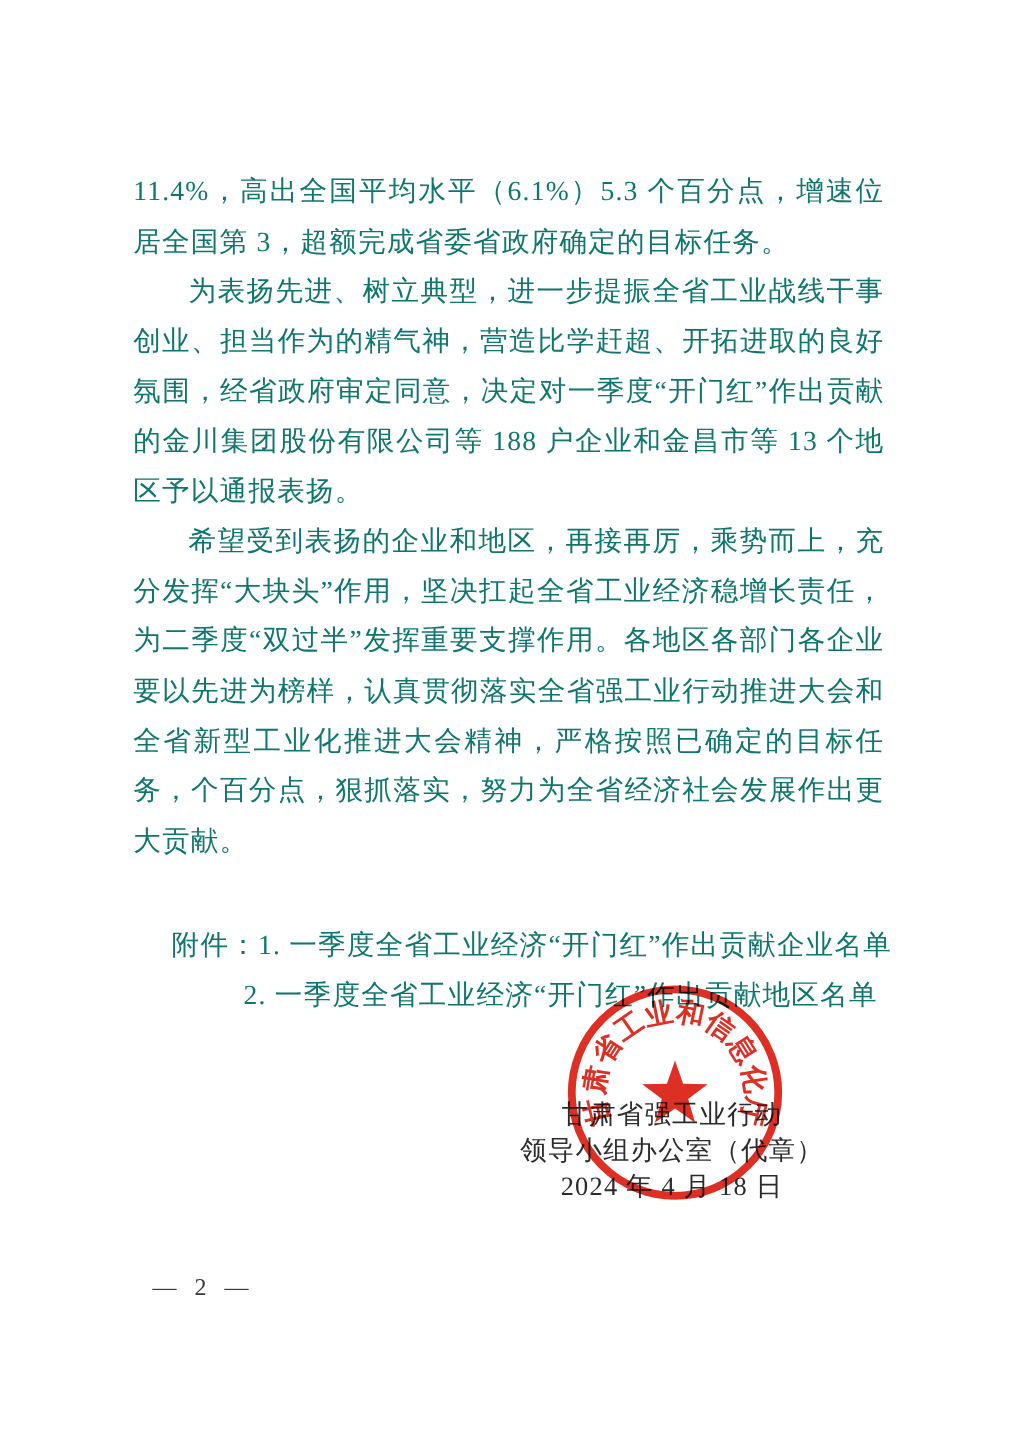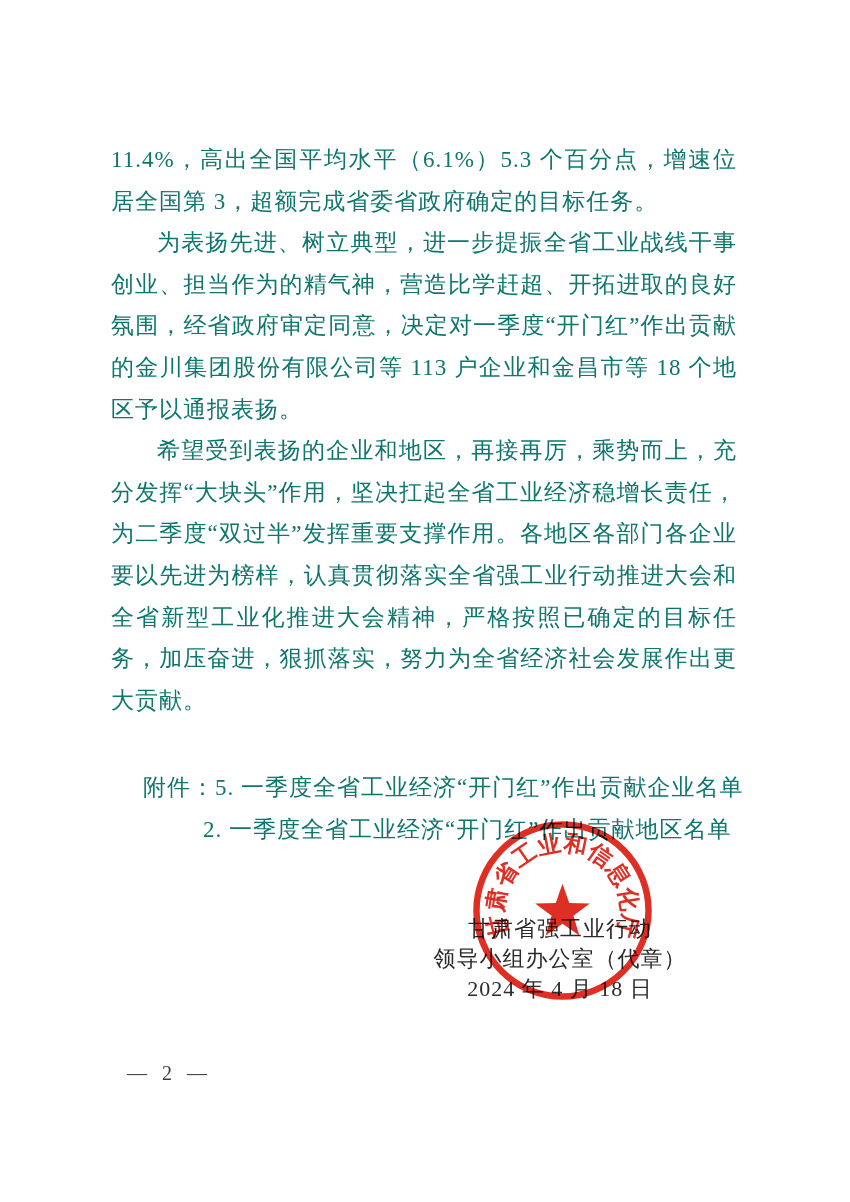--- a/index.html
+++ b/index.html
@@ -81,27 +81,27 @@
     color: #3a3a3a;
   }
 </style>
 </head>
 <body>
 
 <div class="page">
 
   <div class="body-text">
     <p>11.4%，高出全国平均水平（6.1%）5.3 个百分点，增速位居全国第 3，超额完成省委省政府确定的目标任务。</p>
-    <p class="indent">为表扬先进、树立典型，进一步提振全省工业战线干事创业、担当作为的精气神，营造比学赶超、开拓进取的良好氛围，经省政府审定同意，决定对一季度“开门红”作出贡献的金川集团股份有限公司等 113 户企业和金昌市等 18 个地区予以通报表扬。</p>
-    <p class="indent">希望受到表扬的企业和地区，再接再厉，乘势而上，充分发挥“大块头”作用，坚决扛起全省工业经济稳增长责任，为二季度“双过半”发挥重要支撑作用。各地区各部门各企业要以先进为榜样，认真贯彻落实全省强工业行动推进大会和全省新型工业化推进大会精神，严格按照已确定的目标任务，加压奋进，狠抓落实，努力为全省经济社会发展作出更大贡献。</p>
+    <p class="indent">为表扬先进、树立典型，进一步提振全省工业战线干事创业、担当作为的精气神，营造比学赶超、开拓进取的良好氛围，经省政府审定同意，决定对一季度“开门红”作出贡献的金川集团股份有限公司等 188 户企业和金昌市等 13 个地区予以通报表扬。</p>
+    <p class="indent">希望受到表扬的企业和地区，再接再厉，乘势而上，充分发挥“大块头”作用，坚决扛起全省工业经济稳增长责任，为二季度“双过半”发挥重要支撑作用。各地区各部门各企业要以先进为榜样，认真贯彻落实全省强工业行动推进大会和全省新型工业化推进大会精神，严格按照已确定的目标任务，个百分点，狠抓落实，努力为全省经济社会发展作出更大贡献。</p>
 
     <div class="attachments">
       <div class="attach-line">
         <span class="attach-label">附件：</span>
-        <span class="attach-item">5. 一季度全省工业经济“开门红”作出贡献企业名单</span>
+        <span class="attach-item">1. 一季度全省工业经济“开门红”作出贡献企业名单</span>
       </div>
       <div class="attach-line">
         <span class="attach-spacer"></span>
         <span class="attach-item">2. 一季度全省工业经济“开门红”作出贡献地区名单</span>
       </div>
     </div>
   </div>
 
   <div class="signature">
     <div>甘肃省强工业行动</div>

